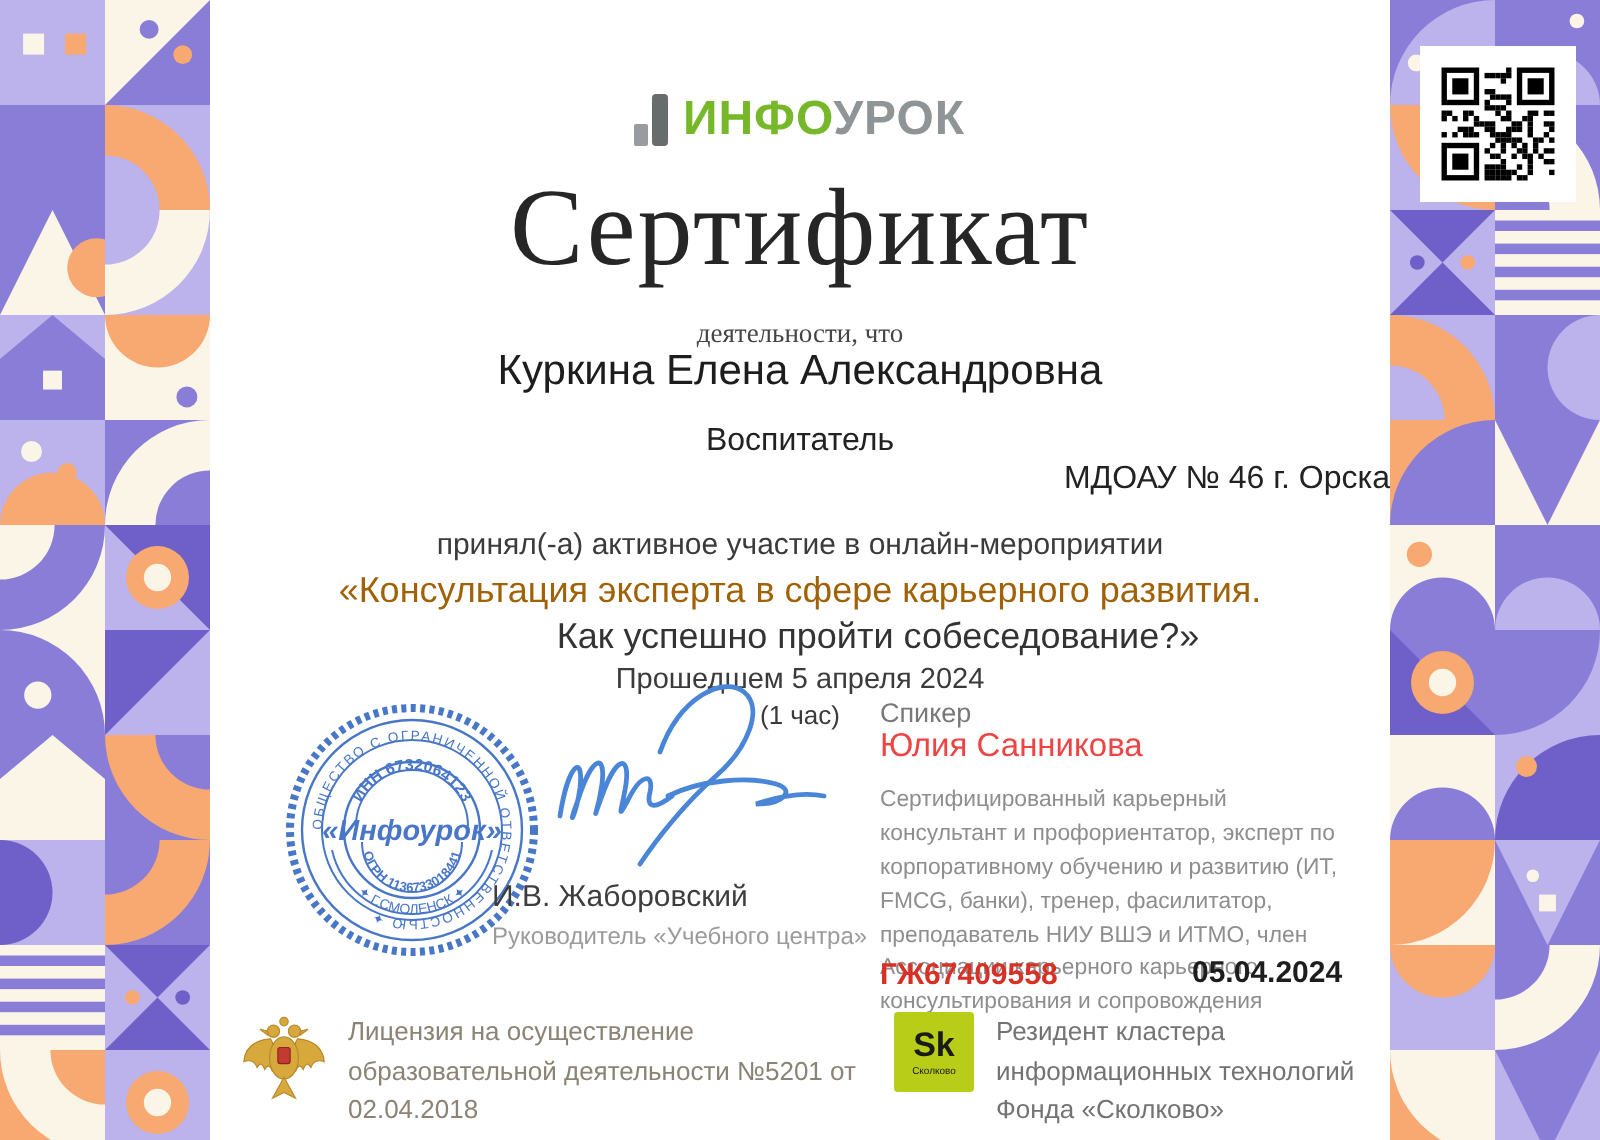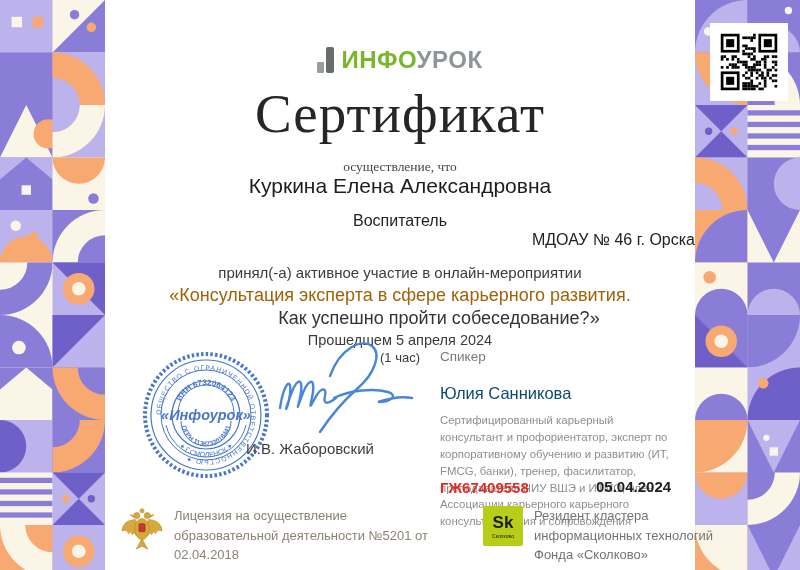--- a/index.html
+++ b/index.html
@@ -36,31 +36,31 @@
   .edate{top:300px;font-size:14.5px;color:#3b3b3b;}
   .duration{top:318px;font-size:13px;color:#3b3b3b;}
 
   .stamp{position:absolute;left:142px;top:351px;width:128px;height:128px;}
   .signature{position:absolute;left:270px;top:336px;width:155px;height:104px;}
   .sig-name{position:absolute;left:246px;top:440px;font-size:15px;color:#3d3d3d;}
   .sig-role{position:absolute;left:246px;top:461px;font-size:12px;color:#9b9b9b;}
 
   .speaker{position:absolute;left:440px;top:349px;width:248px;}
   .speaker-label{font-size:13.5px;color:#787878;}
-  .speaker-name{margin-top:20px;font-size:16.5px;color:#0c4a6e;}
+  .speaker-name{margin-top:0;font-size:16.5px;color:#ef4444;}
   .speaker-bio{margin-top:9px;font-size:11.4px;line-height:1.48;color:#8e8e8e;width:240px;}
 
   .cert-number{position:absolute;left:440px;top:479px;font-size:15px;font-weight:bold;color:#d93025;}
   .issue-date{position:absolute;left:596px;top:478px;font-size:15px;color:#1d1d1d;font-weight:bold;}
 
   .license{position:absolute;left:119px;top:506px;display:flex;align-items:flex-start;gap:9px;}
   .license-text{width:278px;font-size:13px;line-height:1.5;color:#8b8375;text-align:left;}
   .eagle{width:46px;height:46px;flex:0 0 auto;}
 
-  .skolkovo{position:absolute;left:447px;top:506px;display:flex;align-items:flex-start;gap:11px;margin-left:36px;}
+  .skolkovo{position:absolute;left:447px;top:506px;display:flex;align-items:flex-start;gap:11px;}
   .sk-box{width:40px;height:40px;background:#b7cd17;border-radius:2px;display:flex;flex-direction:column;align-items:center;justify-content:center;flex:0 0 auto;}
   .sk-mark{font-size:17px;font-weight:bold;color:#1a1a1a;line-height:1;}
   .sk-sub{font-size:5px;color:#1a1a1a;margin-top:2px;}
   .sk-text{width:218px;font-size:13px;line-height:1.5;color:#737373;text-align:left;}
 </style>
 </head>
 <body>
 
 <div class="cert">
 
@@ -328,21 +328,21 @@
 
     <div class="row logo">
       <span class="logo-blocks">
           <span class="bar"></span>
           <span class="cube"></span>
         </span>
       <span class="logo-text"><span class="logo-green">ИНФО</span><span class="logo-gray">УРОК</span></span>
     </div>
 
     <div class="row title">Сертификат</div>
-    <div class="row certifies">осуществление, что</div>
+    <div class="row certifies">деятельности, что</div>
     <div class="row recipient">Куркина Елена Александровна</div>
     <div class="row position">Воспитатель</div>
     <div class="row organization">МДОАУ № 46 г. Орска</div>
     <div class="row participation">принял(-а) активное участие в онлайн-мероприятии</div>
     <div class="row event1">«Консультация эксперта в сфере карьерного развития.</div>
     <div class="row event2">Как успешно пройти собеседование?»</div>
     <div class="row edate">Прошедшем 5 апреля 2024</div>
     <div class="row duration">(1 час)</div>
   </div>
 
@@ -365,20 +365,21 @@
 
   <svg class="signature" viewBox="0 0 155 104" xmlns="http://www.w3.org/2000/svg">
     <g fill="none" stroke="#4a86d8" stroke-width="2.4" stroke-linecap="round">
       <path d="M10,72 C14,46 22,40 20,58 C18,72 13,80 19,64 C26,42 33,40 31,56 C29,70 25,78 31,62 C38,42 45,41 43,56 C41,69 38,75 44,64 C51,50 57,51 55,60 C53,68 57,69 66,62"></path>
       <path d="M60,40 C70,12 92,2 102,10 C112,18 104,38 88,52 C72,66 58,84 50,96"></path>
       <path d="M64,62 C80,54 104,52 118,56 C128,59 122,66 108,66 C120,62 132,60 142,62"></path>
     </g>
   </svg>
 
   <div class="sig-name">И.В. Жаборовский</div>
+  <div class="sig-role">Руководитель «Учебного центра»</div>
 
   <div class="speaker">
     <div class="speaker-label">Спикер</div>
     <div class="speaker-name">Юлия Санникова</div>
     <div class="speaker-bio">Сертифицированный карьерный консультант и профориентатор, эксперт по корпоративному обучению и развитию (ИТ, FMCG, банки), тренер, фасилитатор, преподаватель НИУ ВШЭ и ИТМО, член Ассоциации карьерного карьерного консультирования и сопровождения</div>
   </div>
 
   <div class="cert-number">ГЖ67409558</div>
   <div class="issue-date">05.04.2024</div>
 

